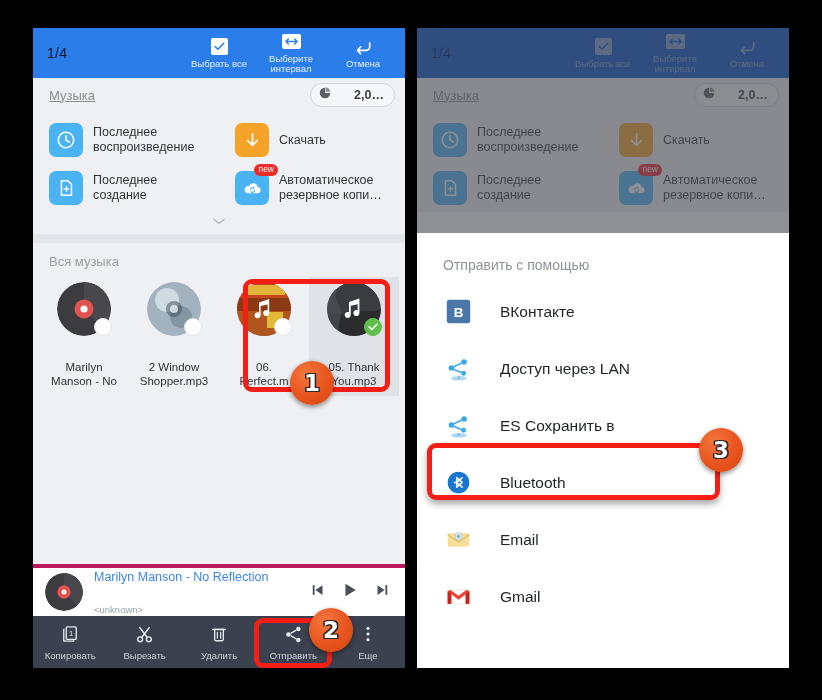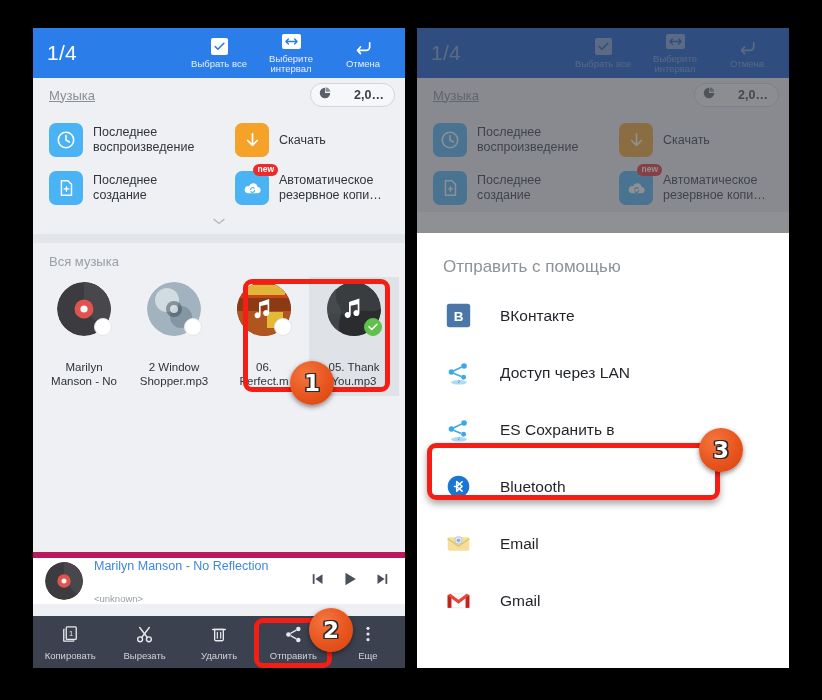--- a/index.html
+++ b/index.html
@@ -26,21 +26,21 @@
   
   .appbar {
     position: relative;
     height: 50px;
     background: #2b7de9;
     display: flex;
     align-items: center;
     padding: 0 6px 0 14px;
   }
   .appbar .count {
-    color: #ffffff; font-size: 21px; letter-spacing: .3px; flex: 0 0 auto;
+    color: #0f172a; font-size: 14px; letter-spacing: .3px; flex: 0 0 auto;
   }
   .appbar .spacer { flex: 1 1 auto; }
   .abtn {
     width: 72px; display: flex; flex-direction: column; align-items: center;
     justify-content: center; gap: 2px; height: 50px;
   }
   .abtn .glyph { height: 20px; display:flex; align-items:center; justify-content:center; }
   .abtn .lbl {
     color: #e8f0fd; font-size: 9.5px; line-height: 10.5px; text-align: center;
   }
@@ -78,21 +78,21 @@
   }
   .sicon {
     position: relative; width: 34px; height: 34px; border-radius: 7px;
     flex: 0 0 auto; display: flex; align-items: center; justify-content: center;
   }
   .sicon.blue { background: #4ab3f4; }
   .sicon.orange { background: #f5a228; }
   .slabel { font-size: 12.5px; color: #31353c; line-height: 15px; }
   .newbadge {
     position: absolute; top: -7px; right: -9px;
-    background: #ec2b2b; color: #fff; font-size: 8.5px; font-weight: bold;
+    background: #ec2b2b; color: #fff; font-size: 8.5px; font-weight: normal;
     border-radius: 7px; padding: 1px 4px 2px; line-height: 9px;
   }
   .chev-row { height: 22px; display: flex; align-items: center; justify-content: center; }
 
   
   .divider-gap { height: 9px; background: #e2e5e9; }
   .allmusic { background: #eef0f3; flex: 1 1 auto; }
   .allmusic .t { color: #9aa0a7; font-size: 13px; padding: 11px 0 8px 16px; }
   .tiles { display: flex; padding: 0 6px; }
   .tile {
@@ -114,23 +114,23 @@
     background: #5fc04b; border-color: #5fc04b;
     display: flex; align-items: center; justify-content: center;
   }
   .tname {
     margin-top: 24px; font-size: 11.5px; color: #2e3238; text-align: center;
     line-height: 14px; word-break: break-word;
   }
 
   
   .nowplaying {
-    position: absolute; left: 0; right: 0; bottom: 64px; height: 52px;
+    position: absolute; left: 0; right: 0; bottom: 52px; height: 52px;
     background: #fff; display: flex; align-items: center; padding: 0 10px 0 12px;
-    border-top: 6px solid #be185d;
+    border-top: 4px solid #be185d;
   }
   .np-art { width: 38px; height: 38px; border-radius: 50%; overflow: hidden; flex: 0 0 auto; }
   .np-text { flex: 1 1 auto; padding-left: 11px; overflow: hidden; }
   .np-title { color: #3e86e0; font-size: 12.5px; white-space: nowrap; }
   .np-sub { color: #9aa0a7; font-size: 9.5px; margin-top: 20px; }
   .np-ctrls { display: flex; align-items: center; gap: 13px; padding-right: 4px; }
 
   
   .actionbar {
     position: absolute; left: 0; right: 0; bottom: 0; height: 52px;
@@ -149,21 +149,21 @@
     background: rgba(72,76,83,.62); pointer-events: none;
   }
   .dim-blue { background: rgba(30,60,110,.45); }
 
   
   .sheet {
     position: absolute; left: 0; right: 0; top: 205px; bottom: 0;
     background: #fff; padding-top: 6px;
   }
   .sheet-title {
-    color: #8d9299; font-size: 17px; padding: 18px 0 10px 26px;
+    color: #8d9299; font-size: 14px; padding: 18px 0 10px 26px;
   }
   .share-item {
     display: flex; align-items: center; height: 57px; padding-left: 26px; gap: 27px;
   }
   .share-ico { width: 30px; height: 30px; flex: 0 0 auto;
     display: flex; align-items: center; justify-content: center; }
   .share-lbl { font-size: 15.5px; color: #1f2227; }
 
   
   .redbox {

